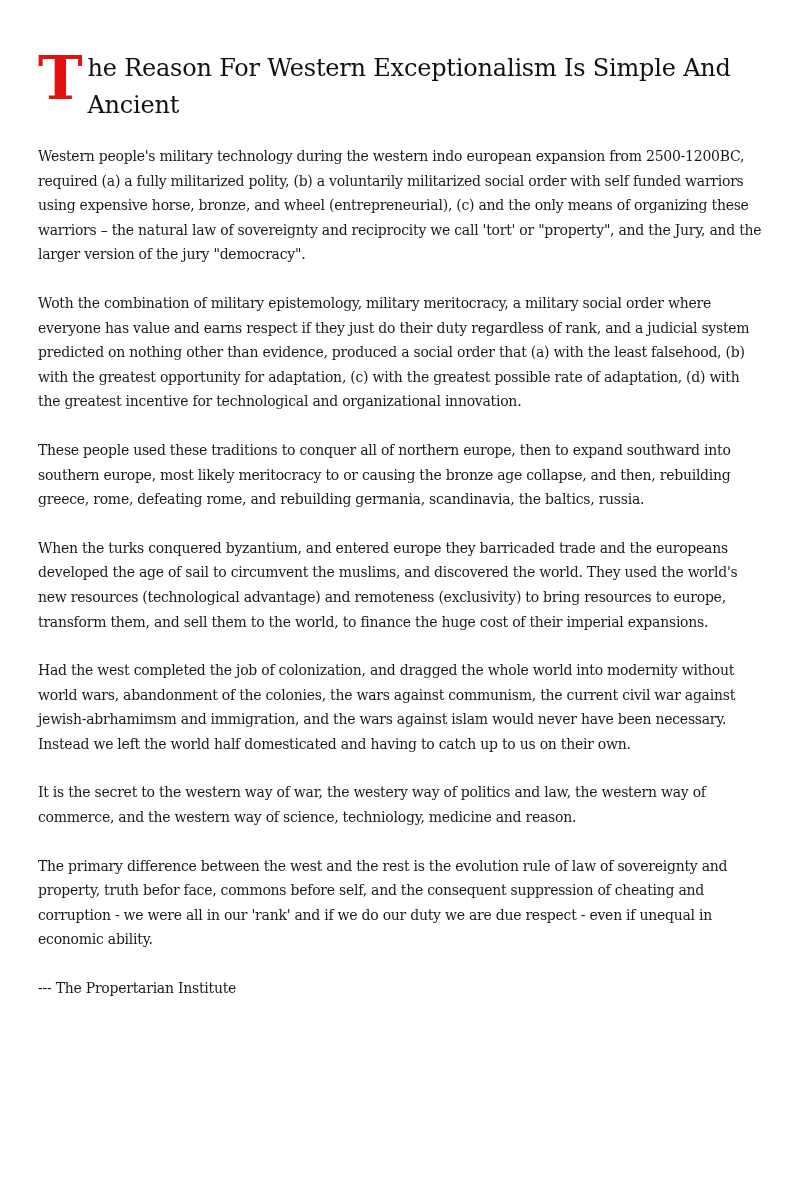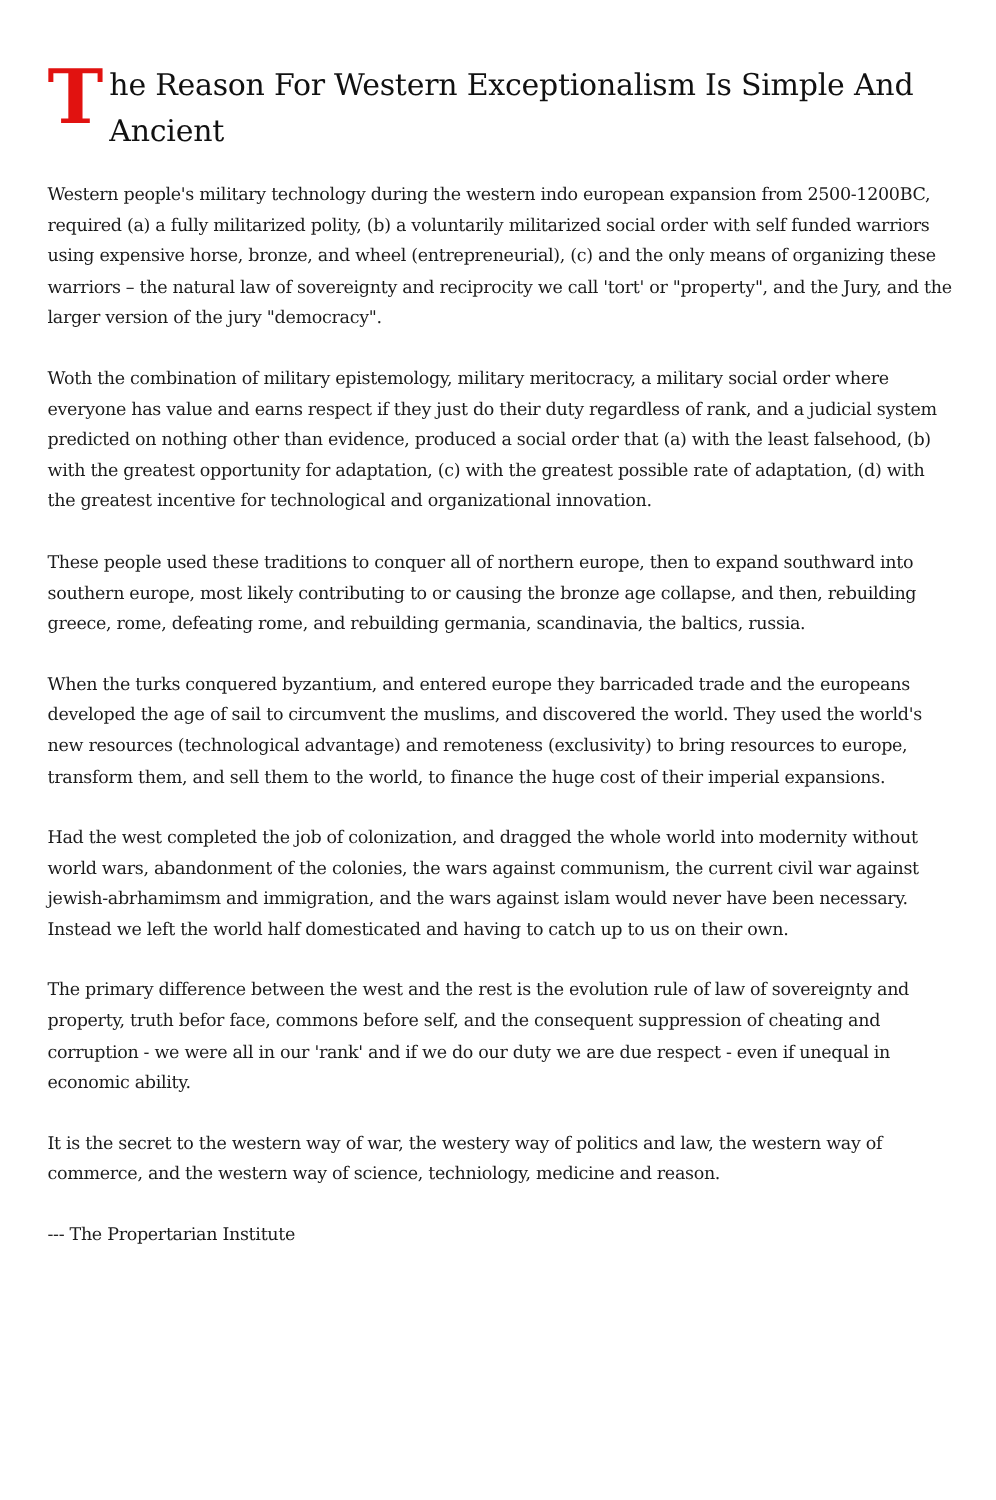--- a/index.html
+++ b/index.html
@@ -50,20 +50,20 @@
 
 <div class="page" style="background: rgb(255, 255, 255); color: rgb(27, 27, 27);">
   <h1 class="title">
     <span class="dropcap" style="color: rgb(225, 18, 16);">T</span>
     <span>he Reason For Western Exceptionalism Is Simple And Ancient</span>
   </h1>
 
   <div class="content">
     <p>Western people's military technology during the western indo european expansion from 2500-1200BC, required (a) a fully militarized polity, (b) a voluntarily militarized social order with self funded warriors using expensive horse, bronze, and wheel (entrepreneurial), (c) and the only means of organizing these warriors – the natural law of sovereignty and reciprocity we call 'tort' or "property", and the Jury, and the larger version of the jury "democracy".</p>
     <p>Woth the combination of military epistemology, military meritocracy, a military social order where everyone has value and earns respect if they just do their duty regardless of rank, and a judicial system predicted on nothing other than evidence, produced a social order that (a) with the least falsehood, (b) with the greatest opportunity for adaptation, (c) with the greatest possible rate of adaptation, (d) with the greatest incentive for technological and organizational innovation.</p>
-    <p>These people used these traditions to conquer all of northern europe, then to expand southward into southern europe, most likely contributing to or causing the bronze age collapse, and then, rebuilding greece, rome, defeating rome, and rebuilding germania, scandinavia, the baltics, russia.</p>
+    <p>These people used these traditions to conquer all of northern europe, then to expand southward into southern europe, most likely meritocracy to or causing the bronze age collapse, and then, rebuilding greece, rome, defeating rome, and rebuilding germania, scandinavia, the baltics, russia.</p>
     <p>When the turks conquered byzantium, and entered europe they barricaded trade and the europeans developed the age of sail to circumvent the muslims, and discovered the world. They used the world's new resources (technological advantage) and remoteness (exclusivity) to bring resources to europe, transform them, and sell them to the world, to finance the huge cost of their imperial expansions.</p>
     <p>Had the west completed the job of colonization, and dragged the whole world into modernity without world wars, abandonment of the colonies, the wars against communism, the current civil war against jewish-abrhamimsm and immigration, and the wars against islam would never have been necessary. Instead we left the world half domesticated and having to catch up to us on their own.</p>
+    <p>It is the secret to the western way of war, the westery way of politics and law, the western way of commerce, and the western way of science, techniology, medicine and reason.</p>
     <p>The primary difference between the west and the rest is the evolution rule of law of sovereignty and property, truth befor face, commons before self, and the consequent suppression of cheating and corruption - we were all in our 'rank' and if we do our duty we are due respect - even if unequal in economic ability.</p>
-    <p>It is the secret to the western way of war, the westery way of politics and law, the western way of commerce, and the western way of science, techniology, medicine and reason.</p>
     <p class="signature">--- The Propertarian Institute</p>
   </div>
 </div>
 
 </body></html>

